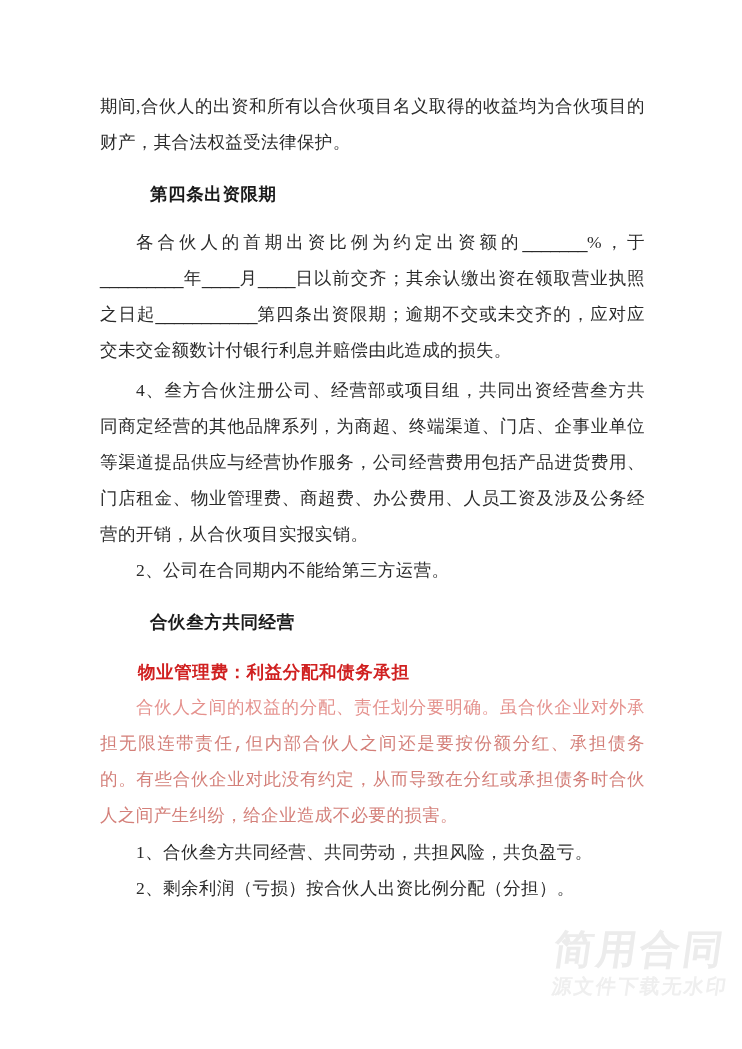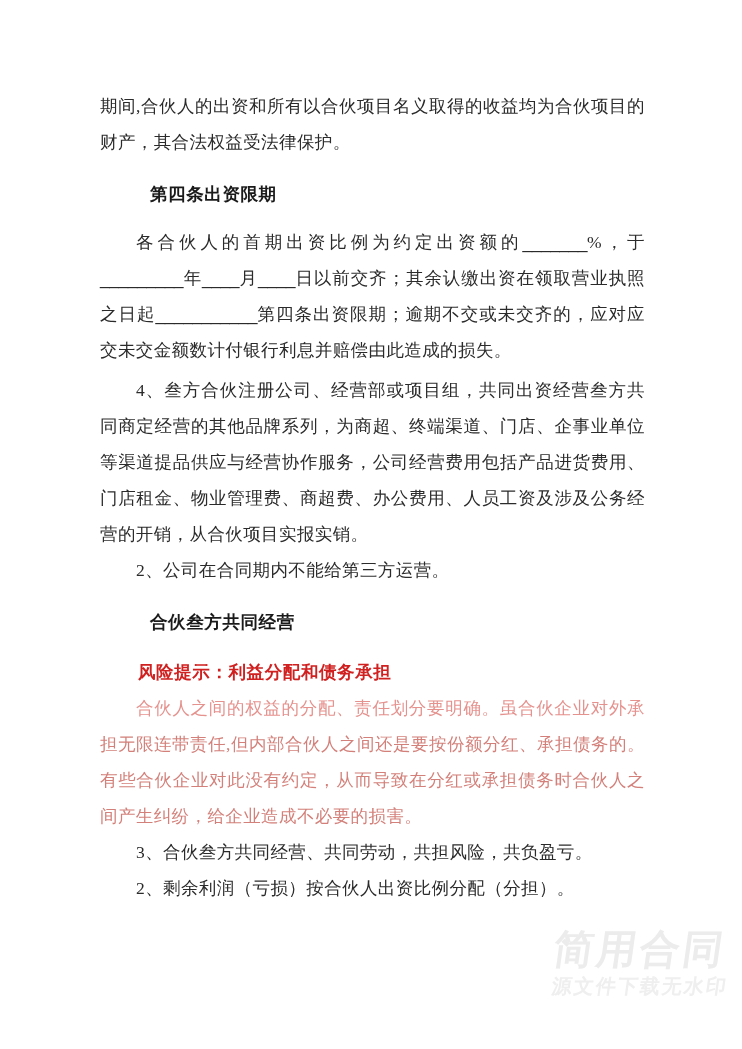--- a/index.html
+++ b/index.html
@@ -64,20 +64,21 @@
   .risk-body {
     font-size: 17.5px;
     line-height: 36px;
     margin: 0;
     text-align: justify;
     text-justify: inter-ideograph;
     letter-spacing: 0.4px;
     text-indent: 36px;
     color: #d4807a;
     white-space: pre-wrap;
+    font-family: Liberation Mono, monospace;
   }
   .risk-body .faded-line {
     color: #e5928e;
   }
 
   
   .blank {
     font-family: Liberation Sans, sans-serif;
     letter-spacing: -0.5px;
   }
@@ -132,25 +133,25 @@
     <p class="para indent">4、叁方合伙注册公司、经营部或项目组，共同出资经营叁方共同商定经营的其他品牌系列，为商超、终端渠道、门店、企事业单位等渠道提品供应与经营协作服务，公司经营费用包括产品进货费用、门店租金、物业管理费、商超费、办公费用、人员工资及涉及公务经营的开销，从合伙项目实报实销。</p>
 
     <p class="para indent">2、公司在合同期内不能给第三方运营。</p>
 
     <div class="gap-sm"></div>
 
     <h2 class="heading">合伙叁方共同经营</h2>
 
     <div class="gap-xs"></div>
 
-    <h3 class="risk-heading">风险提示：利益分配和债务承担</h3>
+    <h3 class="risk-heading">物业管理费：利益分配和债务承担</h3>
 
     <p class="risk-body"><span class="faded-line">合伙人之间的权益的分配、责任划分要明确。虽合伙企业对外承</span><span>担无限连带责任,但内部合伙人之间还是要按份额分红、承担债务的。有些合伙企业对此没有约定，从而导致在分红或承担债务时合伙人之间产生纠纷，给企业造成不必要的损害。</span></p>
 
-    <p class="para indent">3、合伙叁方共同经营、共同劳动，共担风险，共负盈亏。</p>
+    <p class="para indent">1、合伙叁方共同经营、共同劳动，共担风险，共负盈亏。</p>
 
     <p class="para indent">2、剩余利润（亏损）按合伙人出资比例分配（分担）。</p>
 
   </div>
 
   <div class="watermark">
     <div class="wm-main">简用合同</div>
     <div class="wm-sub">源文件下载无水印</div>
   </div>
 

